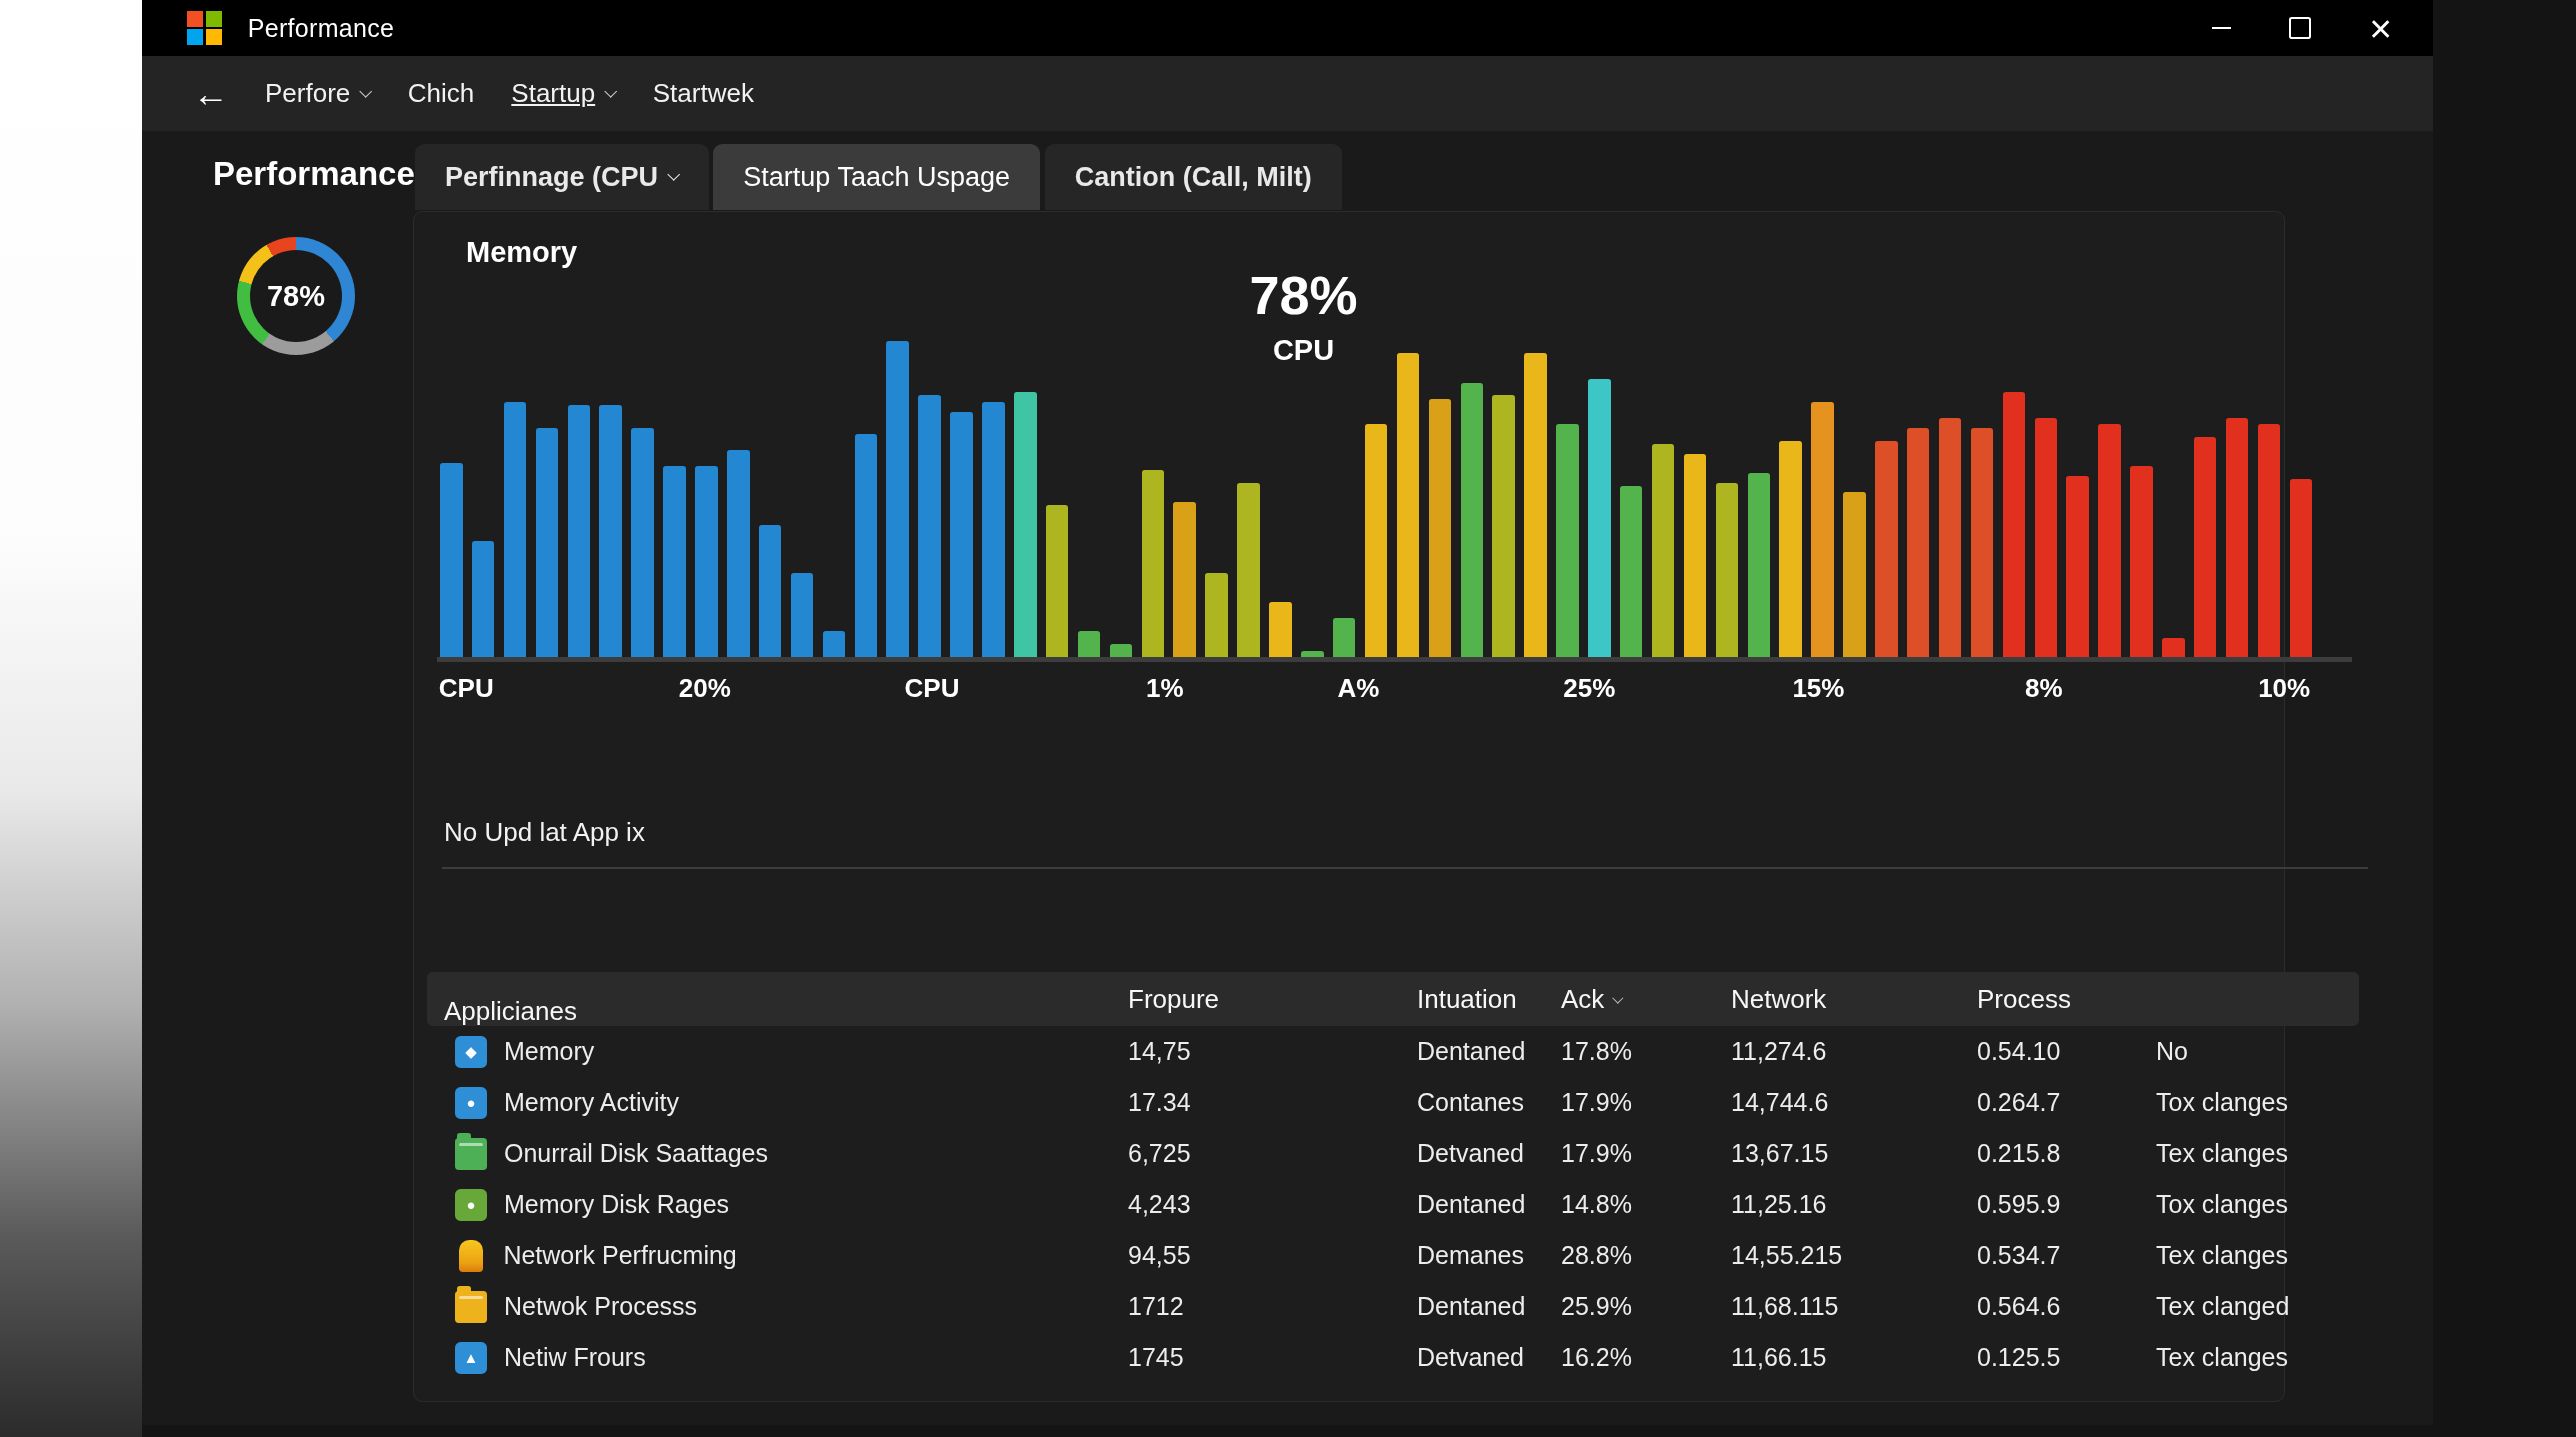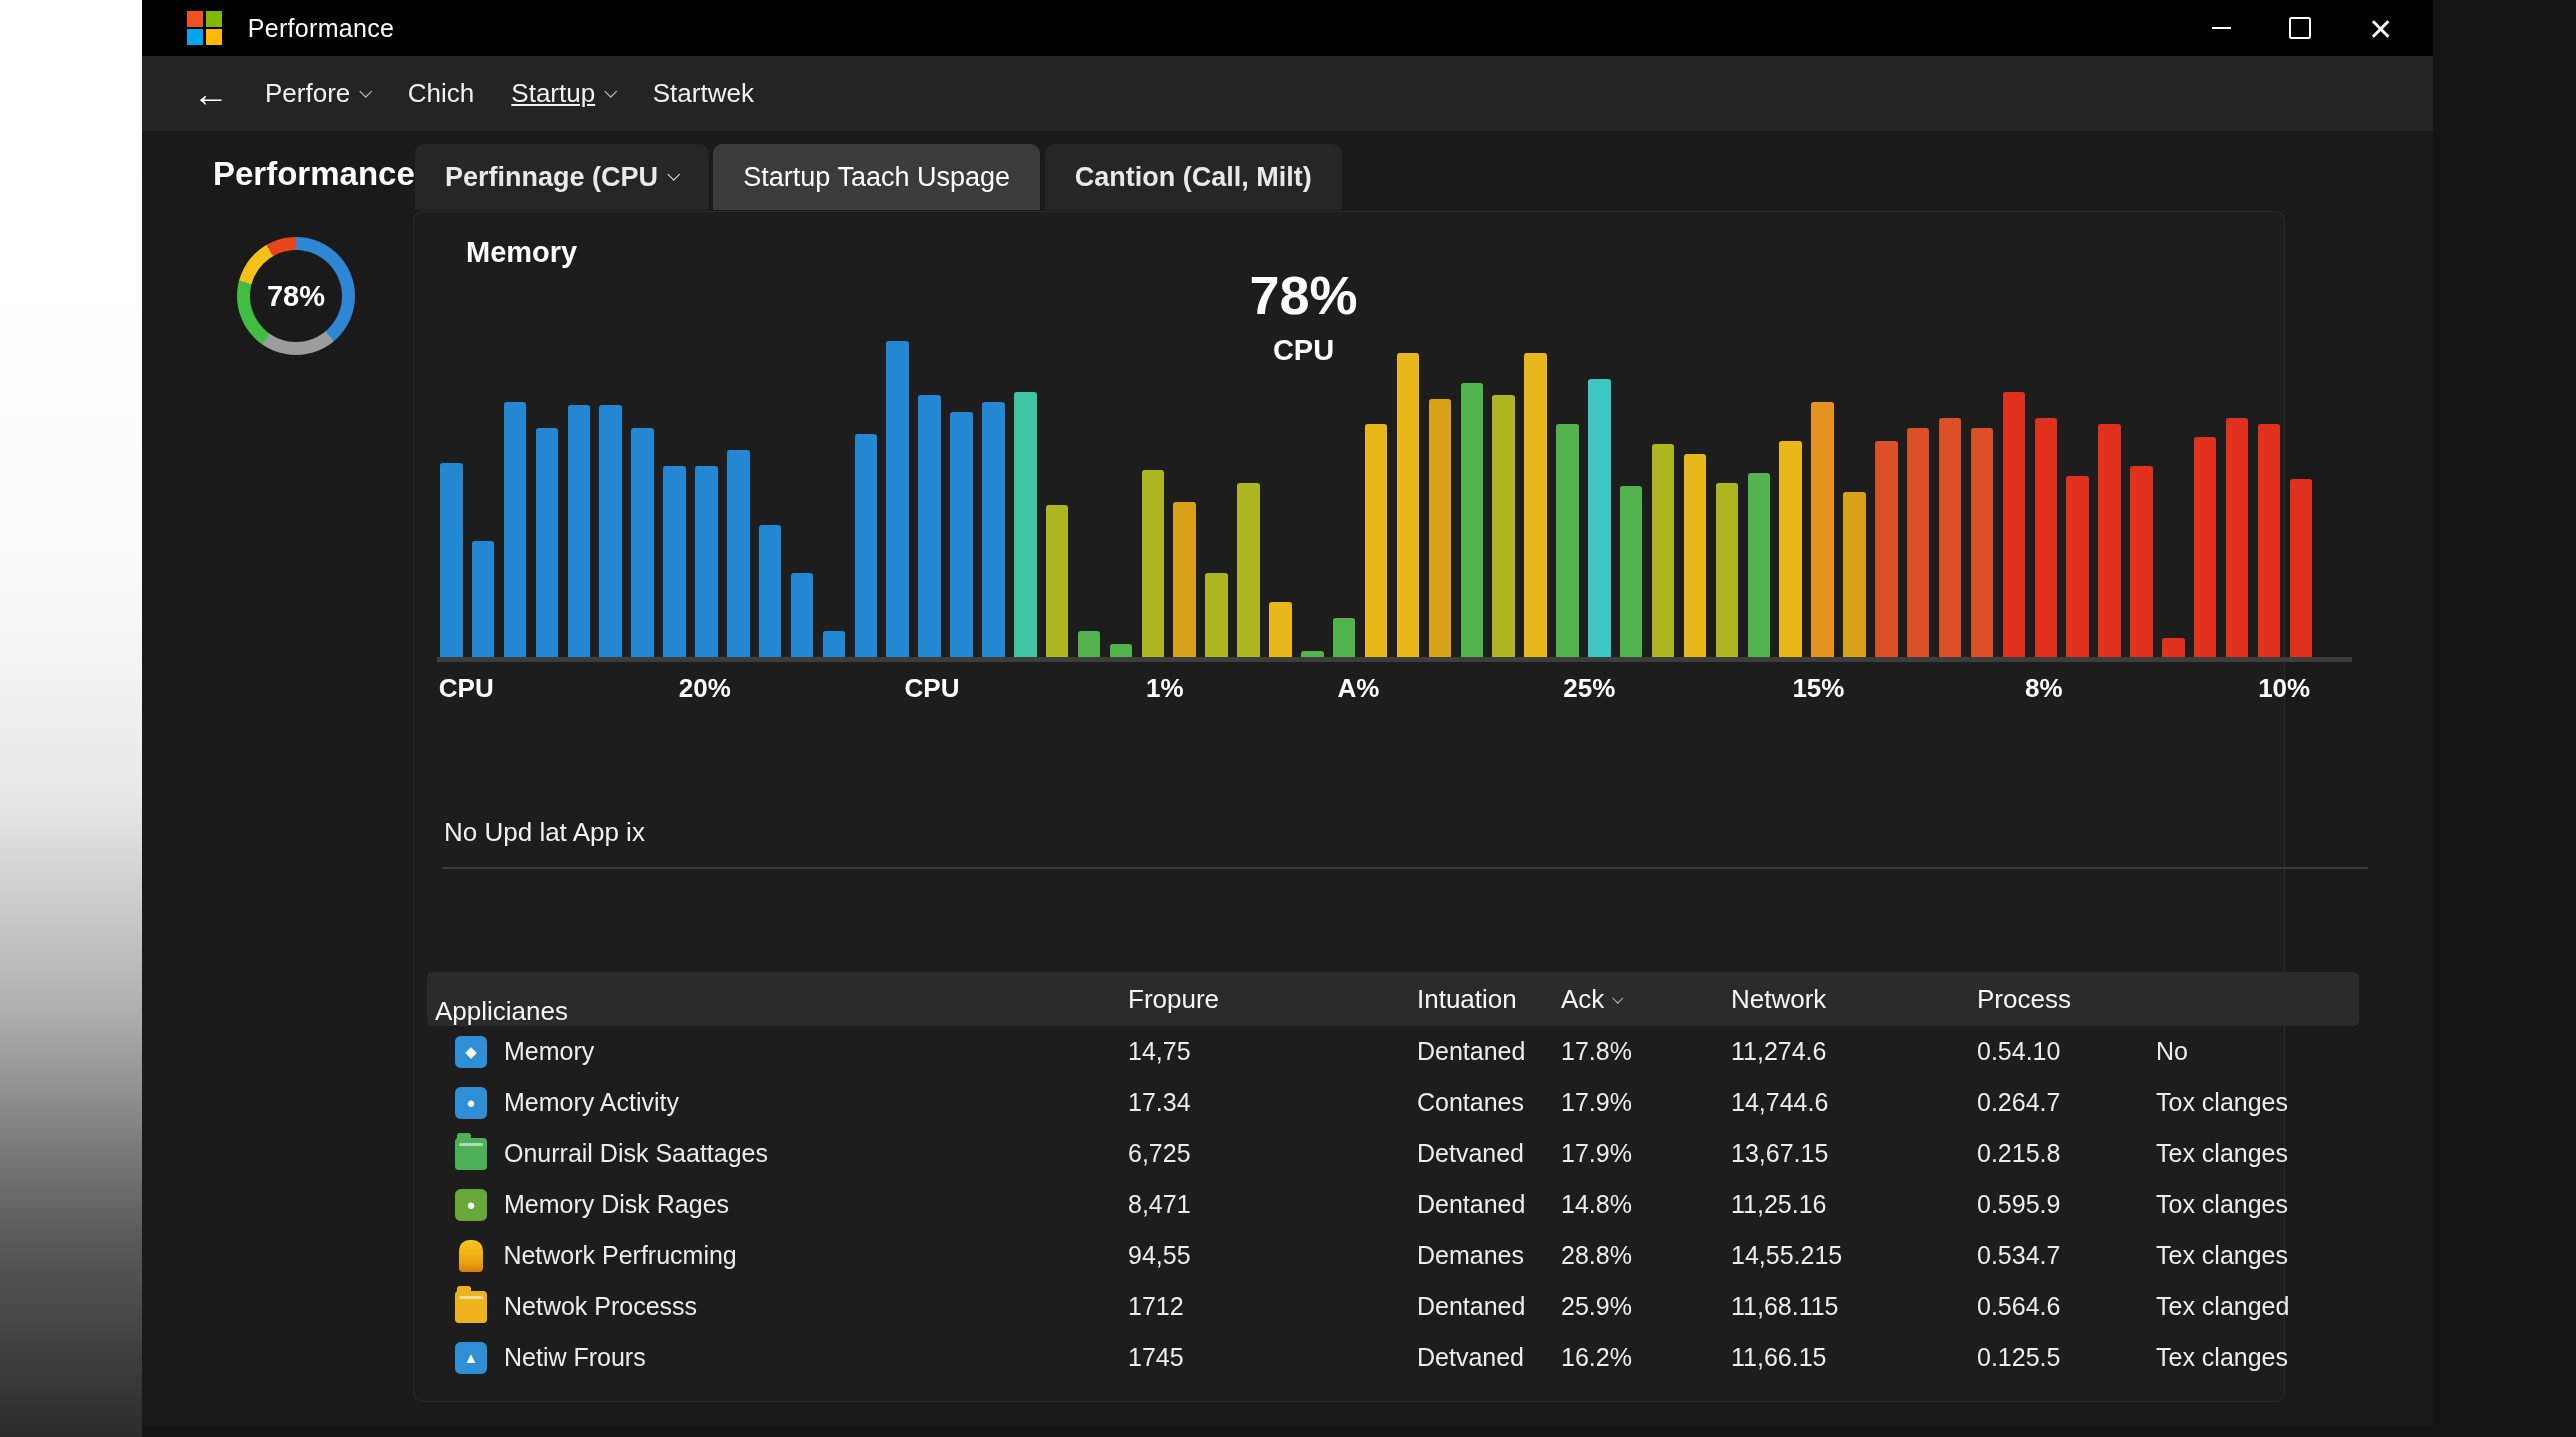--- a/index.html
+++ b/index.html
@@ -59,21 +59,21 @@
   .ticks{position:absolute;left:26px;top:461px;width:1878px;height:34px;}
   .tick{position:absolute;transform:translateX(-50%);font-size:26px;font-weight:700;color:#fff;white-space:nowrap;}
   .note{position:absolute;left:30px;top:605px;font-size:26px;color:#f2f2f2;}
   .divider{position:absolute;left:28px;top:655px;width:1926px;height:1.9px;background:#3c3c3c;}
 
   
   .table{position:absolute;left:13px;top:760px;width:1932px;}
   .thead,.trow{display:grid;grid-template-columns:701px 289px 144px 170px 246px 179px auto;align-items:center;}
   .thead{height:54px;background:#2b2b2b;border-radius:5.6px;color:#f7f7f7;font-size:26px;}
   .hcell{display:flex;align-items:center;gap:9.4px;}
-  .hcell:first-child{padding-left:8px;margin-top:24px;}
+  .hcell:first-child{padding-left:17px;margin-top:24px;}
   .hcell .chev{width:6.6px;height:6.6px;border-color:#bdbdbd;}
   .trow{height:51px;color:#ededed;font-size:25px;}
   .cell{white-space:nowrap;}
   .name-cell{display:flex;align-items:center;gap:17px;padding-left:28px;}
   .row-icon{width:32px;height:32px;border-radius:5.6px;display:flex;align-items:center;justify-content:center;
     color:#fff;font-size:15px;background:var(--c);flex:0 0 auto;position:relative;}
   .ic-folder{border-radius:3.7px;}
   .ic-folder::before{content:"";position:absolute;top:-4.7px;left:1.9px;width:14px;height:6.6px;
     border-radius:2.8px 2.8px 0 0;background:var(--c);}
   .ic-folder::after{content:"";position:absolute;top:5.6px;left:3.7px;right:3.7px;height:2.8px;background:rgba(255,255,255,.55);border-radius:1.9px;}
@@ -287,21 +287,21 @@
               <div class="cell">17.9%</div>
               <div class="cell">13,67.15</div>
               <div class="cell">0.215.8</div>
               <div class="cell">Tex clanges</div>
             </div>
             <div class="trow">
               <div class="cell name-cell">
                 <div class="row-icon" style="--c: #67a839;">●</div>
                 <div>Memory Disk Rages</div>
               </div>
-              <div class="cell">8,471</div>
+              <div class="cell">4,243</div>
               <div class="cell">Dentaned</div>
               <div class="cell">14.8%</div>
               <div class="cell">11,25.16</div>
               <div class="cell">0.595.9</div>
               <div class="cell">Tox clanges</div>
             </div>
             <div class="trow">
               <div class="cell name-cell">
                 <div class="row-icon ic-bell" style="--c: #f0ad1e;"></div>
                 <div>Network Perfrucming</div>

